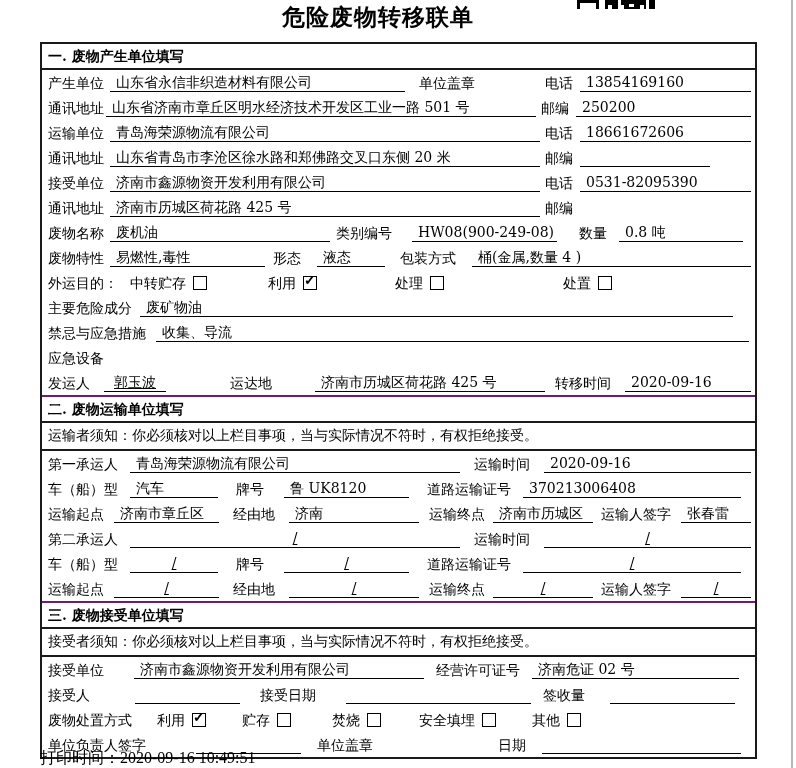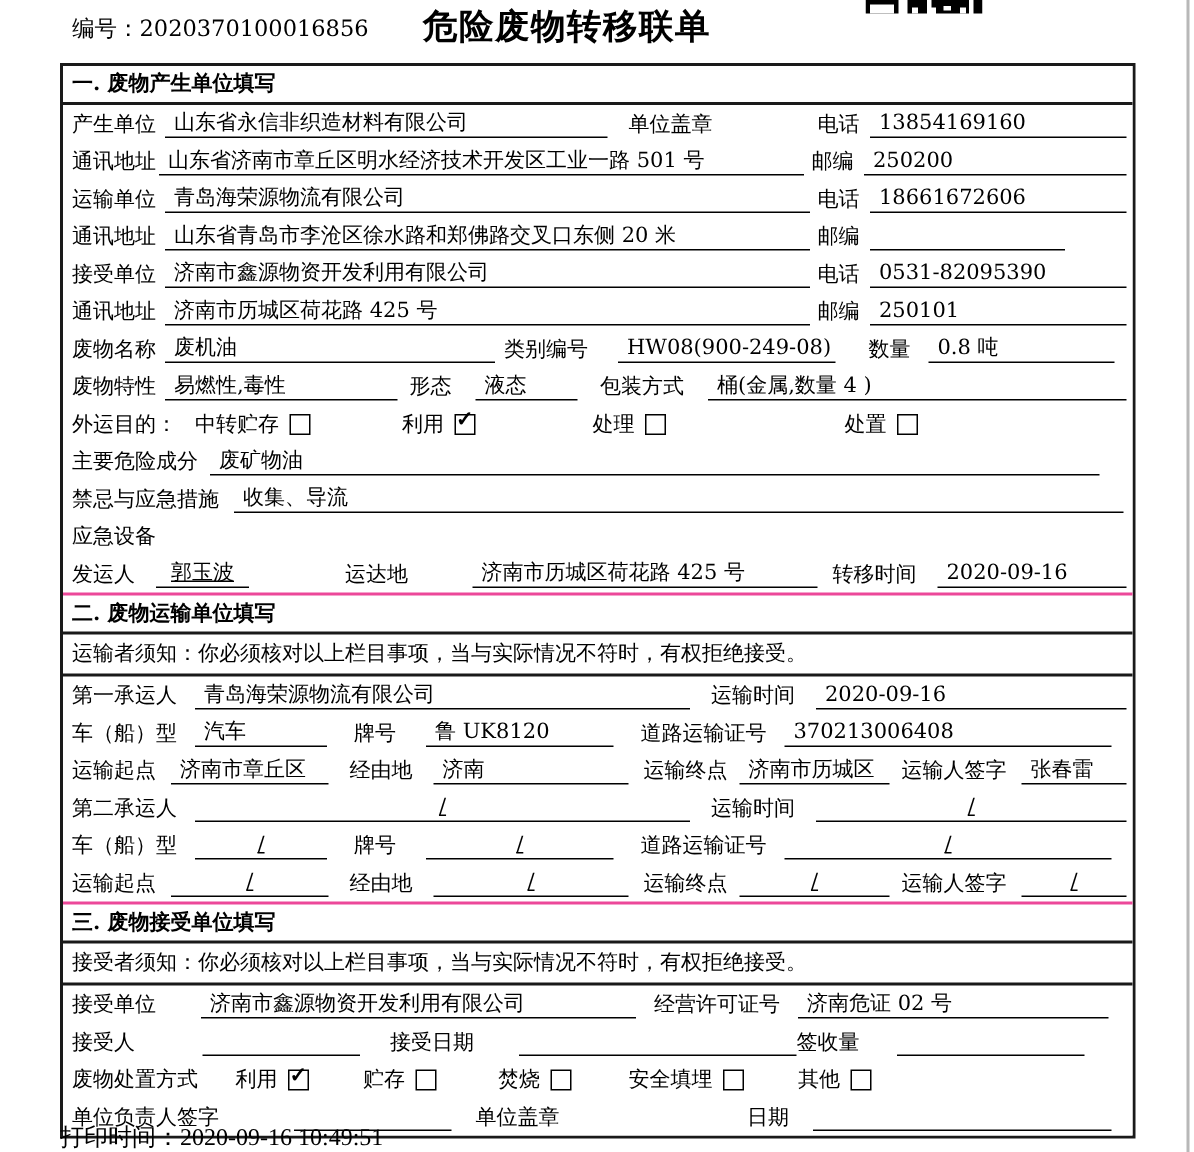--- a/index.html
+++ b/index.html
@@ -9,21 +9,21 @@
   .window-edge{position:absolute;left:791px;top:0;width:2px;height:768px;background:#b8b8b8;}
   
   .hdr{position:relative;height:38px;}
   .serial{position:absolute;left:48px;top:10px;font-size:15px;white-space:nowrap;}
   .doc-title{position:absolute;left:0;right:40px;top:2px;text-align:center;
              font-size:23px;font-weight:bold;letter-spacing:1px;white-space:nowrap;}
   .qr{position:absolute;left:577px;top:0;}
   
   .form{position:absolute;left:40px;top:42px;width:713px;border:2px solid #1a1a1a;background:#fff;}
   .sec{background:#fff;}
-  .sec.bt{border-top:2px solid #ec4899;}
+  .sec.bt{border-top:2px solid #701a75;}
   .sec-h{height:20px;line-height:20px;padding:2px 6px;font-weight:bold;font-size:14px;
          border-bottom:2px solid #1a1a1a;white-space:nowrap;}
   .notice{height:26px;display:flex;align-items:center;padding-left:6px;font-size:14px;
           border-bottom:2px solid #1a1a1a;white-space:nowrap;}
   .row{height:25px;display:flex;align-items:flex-end;padding:0 2px 3px 6px;
        font-size:14px;line-height:17px;white-space:nowrap;overflow:hidden;box-sizing:border-box;}
   .lbl{white-space:nowrap;flex:0 0 auto;}
   .u{border-bottom:1px solid #000;padding:0 2px 0 6px;white-space:nowrap;
      overflow:hidden;flex:0 0 auto;box-sizing:border-box;}
   .u.center{text-align:center;padding:0;text-decoration:underline;}
@@ -35,23 +35,20 @@
   .cb.checked::after{content:"✓";position:absolute;left:0px;top:-5px;font-size:14px;font-weight:bold;}
   
   .foot{position:absolute;left:40px;top:748px;font-size:16px;white-space:nowrap;font-family:Liberation Serif, serif;}
 </style>
 </head>
 <body>
 
 <div class="page">
 
   <div class="hdr">
-    <div class="serial">
-      <span>编号：</span><span>2020370100016856</span>
-    </div>
     <div class="doc-title">危险废物转移联单</div>
     <svg class="qr" width="78" height="10" viewBox="0 0 78 10">
       <rect x="0" y="0" width="22" height="9" fill="#000"></rect>
       <rect x="3" y="3" width="16" height="6" fill="#fff"></rect>
       <rect x="28" y="0" width="13" height="9" fill="#000"></rect>
       <rect x="31" y="5" width="4" height="4" fill="#fff"></rect>
       <rect x="44" y="0" width="8" height="5" fill="#000"></rect>
       <rect x="47" y="0" width="22" height="9" fill="#000"></rect>
       <rect x="52" y="4" width="5" height="3" fill="#fff"></rect>
       <rect x="63" y="5" width="4" height="4" fill="#fff"></rect>
@@ -97,21 +94,20 @@
         <span class="lbl">接受单位</span>
         <span class="u" style="width:430px;margin-left:6px;">济南市鑫源物资开发利用有限公司</span>
         <span class="lbl" style="margin-left:5px;">电话</span>
         <span class="u fill" style="margin-left:7px;margin-right:2px;">0531-82095390</span>
       </div>
 
       <div class="row">
         <span class="lbl">通讯地址</span>
         <span class="u" style="width:430px;margin-left:6px;">济南市历城区荷花路 425 号</span>
         <span class="lbl" style="margin-left:5px;">邮编</span>
-        <span class="u fill" style="margin-left:7px;margin-right:2px;">250101</span>
       </div>
 
       <div class="row">
         <span class="lbl">废物名称</span>
         <span class="u" style="width:220px;margin-left:6px;">废机油</span>
         <span class="lbl" style="margin-left:6px;">类别编号</span>
         <span class="u" style="width:145px;margin-left:20px;">HW08(900-249-08)</span>
         <span class="lbl" style="margin-left:22px;">数量</span>
         <span class="u fill" style="margin-left:12px;margin-right:10px;">0.8 吨</span>
       </div>
@@ -237,21 +233,21 @@
         <span class="u" style="width:290px;margin-left:30px;">济南市鑫源物资开发利用有限公司</span>
         <span class="lbl" style="margin-left:12px;">经营许可证号</span>
         <span class="u fill" style="margin-left:12px;margin-right:14px;">济南危证 02 号</span>
       </div>
 
       <div class="row">
         <span class="lbl">接受人</span>
         <span class="u" style="width:105px;margin-left:45px;"></span>
         <span class="lbl" style="margin-left:20px;">接受日期</span>
         <span class="u" style="width:185px;margin-left:30px;"></span>
-        <span class="lbl" style="">签收量</span>
+        <span class="lbl" style="margin-left:12px;">签收量</span>
         <span class="u" style="width:125px;margin-left:25px;"></span>
       </div>
 
       <div class="row">
         <span class="lbl">废物处置方式</span>
         <span class="opt" style="margin-left:25px;">
           <span>利用</span>
           <span class="cb checked"></span>
         </span>
         <span class="opt" style="margin-left:36px;">

